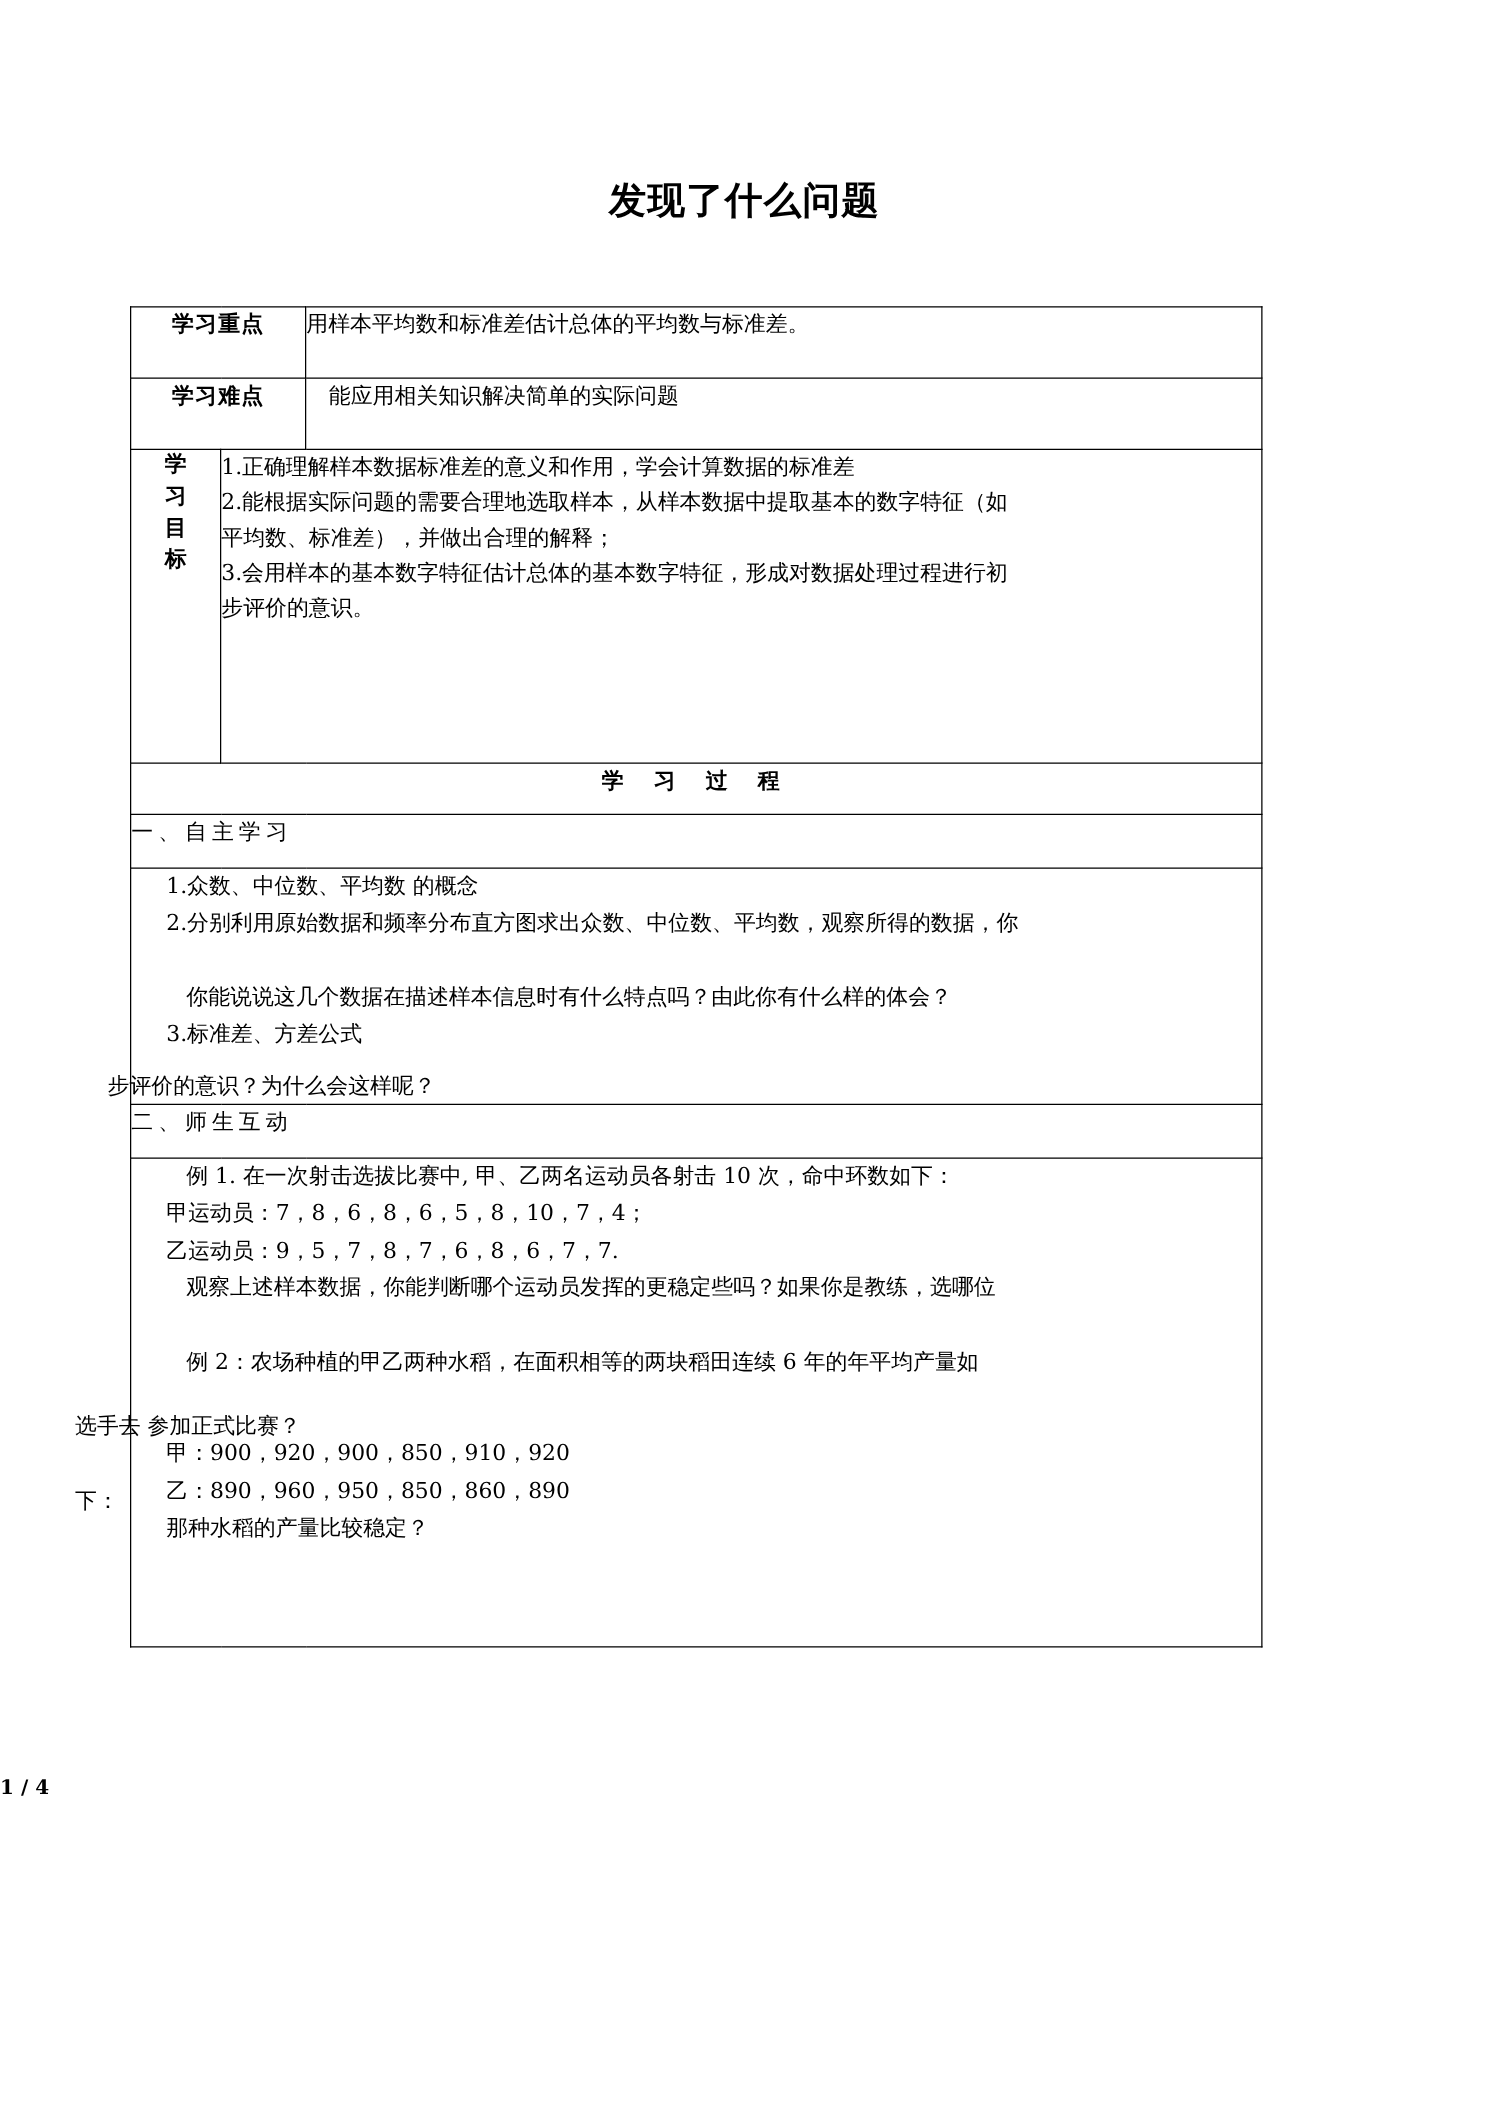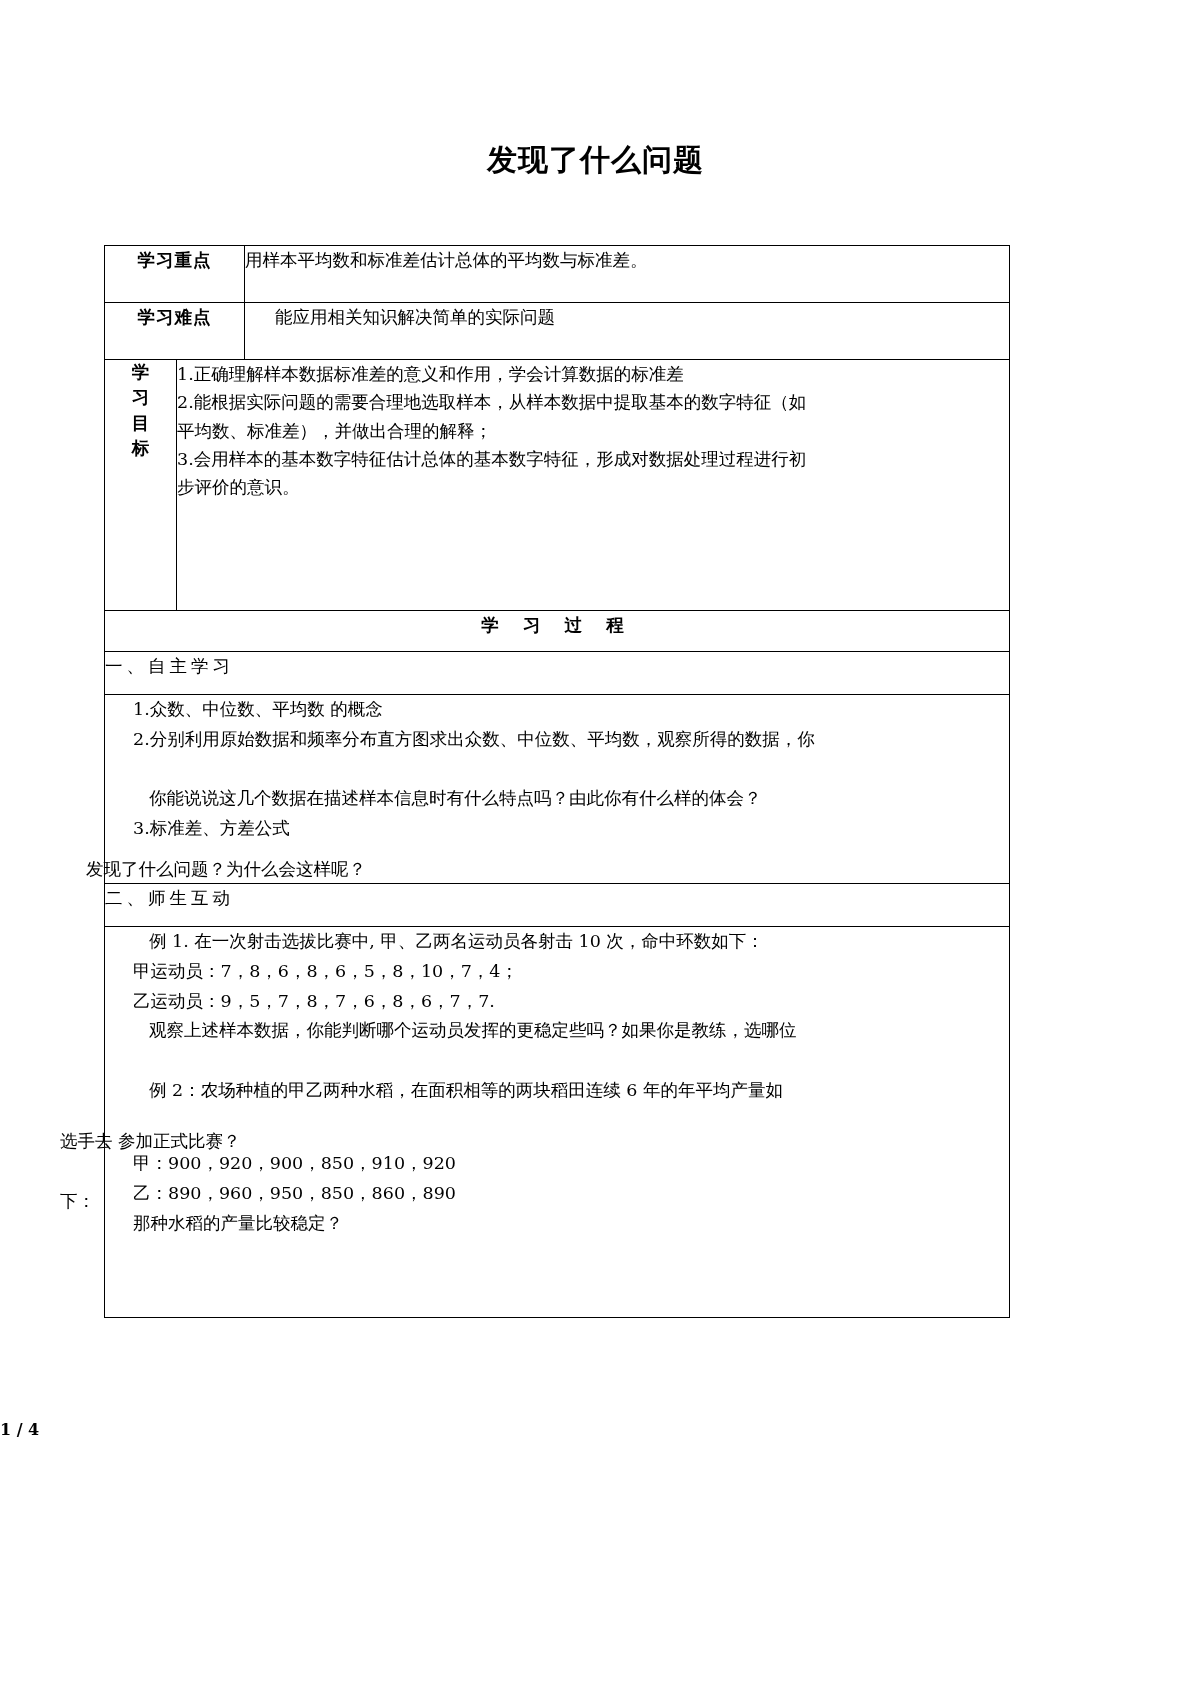--- a/index.html
+++ b/index.html
@@ -60,21 +60,21 @@
     font-size: 21px;
     font-family: "DejaVu Sans", "Liberation Sans", sans-serif;
     letter-spacing: 1px;
     vertical-align: middle;
   }
   .row-key .lbl-cell { height: 56px; }
 
   .val-cell {
     padding: 9px 6px 9px 10px;
   }
-  .val-cell.indent { padding-left: 30px; }
+  .val-cell.indent { padding-left: 18px; }
 
   
   .vlabel-cell {
     width: 72px;
     text-align: center;
     vertical-align: middle;
     font-weight: bold;
     font-size: 21px;
     font-family: "DejaVu Sans", "Liberation Sans", sans-serif;
   }
@@ -224,19 +224,19 @@
         <p class="p-none" style="visibility:hidden">下：</p>
         <p class="p-ind1" style="margin-top:14px">甲：900，920，900，850，910，920</p>
         <p class="p-ind1">乙：890，960，950，850，860，890</p>
         <p class="p-ind1">那种水稻的产量比较稳定？</p>
       </td>
     </tr>
 
   </tbody>
     </table>
 
-  <div class="overflow-line" style="left:86px; top:855px;">发现了什么问题？为什么会这样呢？</div>
+  <div class="overflow-line" style="left:86px; top:855px;">步评价的意识？为什么会这样呢？</div>
   <div class="overflow-line" style="left:60px; top:1127px;">选手去 参加正式比赛？</div>
   <div class="overflow-line" style="left:60px; top:1187px;">下：</div>
 
   <div class="footer">1 / 4</div>
 
 </div>
 
 </body></html>

